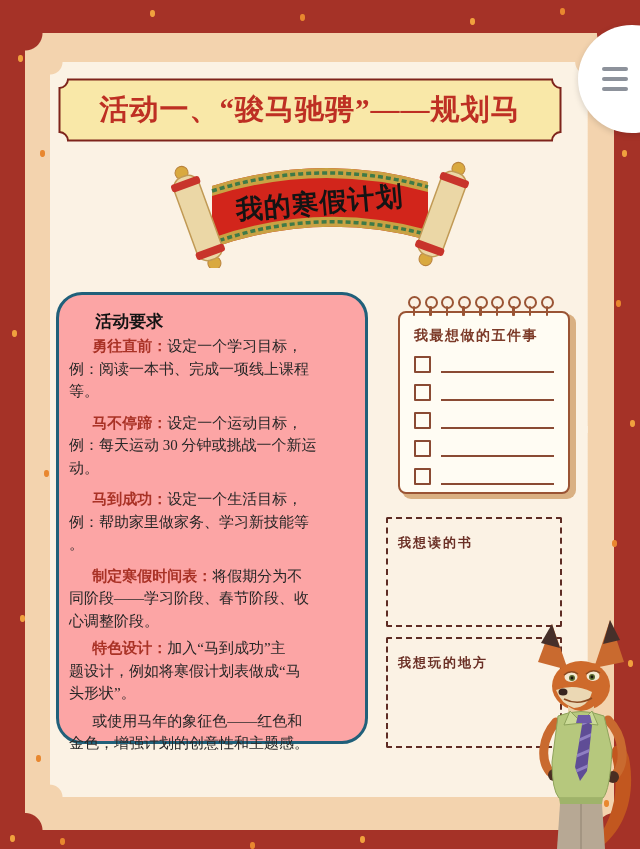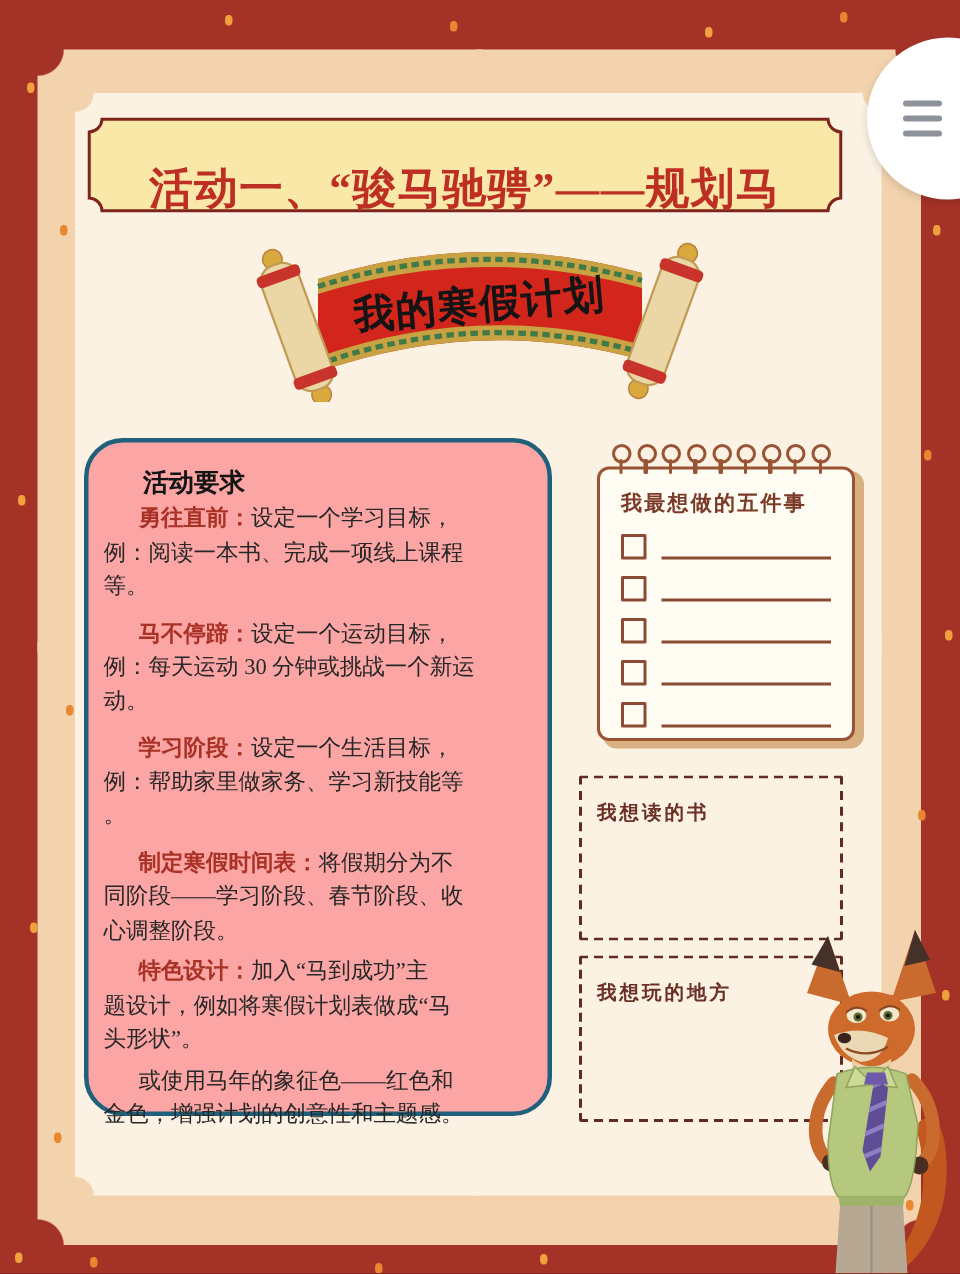--- a/index.html
+++ b/index.html
@@ -46,21 +46,21 @@
   }
   .menu-fab .lines{position:absolute;left:24px;top:42px;display:flex;flex-direction:column;gap:6px;}
   .menu-fab .lines span{display:block;width:26px;height:4px;border-radius:2px;background:#8D929B;}
   
   .title-panel{position:absolute;left:58px;top:78px;width:504px;height:64px;}
   .title-panel svg{position:absolute;left:0;top:0;}
   .title-panel .txt{
     position:absolute;left:0;top:0;width:100%;height:100%;
     display:flex;align-items:center;justify-content:center;
     font-family:"Liberation Serif",serif;font-weight:bold;font-size:29px;
-    color:#BE2F23;letter-spacing:1px;white-space:nowrap;margin-top:16px;
+    color:#BE2F23;letter-spacing:1px;white-space:nowrap;
   }
   
   .scroll{position:absolute;left:168px;top:144px;width:304px;height:124px;}
   .scroll text{font-family:"Liberation Sans",sans-serif;letter-spacing:1px;}
   
   .req-box{
     position:absolute;left:56px;top:292px;width:312px;height:452px;box-sizing:border-box;
     background:#fca5a5;border:3px solid #20607A;border-radius:26px;
     padding:15px 12px 8px 10px;
   }
@@ -163,21 +163,21 @@
   </div>
 
   <div class="req-box">
     <p class="req-heading">活动要求</p>
     <p class="para"><span class="lead">勇往直前：</span><span>设定一个学习目标，
 例：阅读一本书、完成一项线上课程
 等。</span></p>
     <p class="para gap"><span class="lead">马不停蹄：</span><span>设定一个运动目标，
 例：每天运动 30 分钟或挑战一个新运
 动。</span></p>
-    <p class="para gap"><span class="lead">学习阶段：</span><span>设定一个生活目标，
+    <p class="para gap"><span class="lead">马到成功：</span><span>设定一个生活目标，
 例：帮助家里做家务、学习新技能等
 。</span></p>
     <p class="para gap"><span class="lead">制定寒假时间表：</span><span>将假期分为不
 同阶段——学习阶段、春节阶段、收
 心调整阶段。</span></p>
     <p class="para"><span class="lead">特色设计：</span><span>加入“马到成功”主
 题设计，例如将寒假计划表做成“马
 头形状”。</span></p>
     <p class="para"><span class="lead"></span><span>或使用马年的象征色——红色和
 金色，增强计划的创意性和主题感。</span></p>

